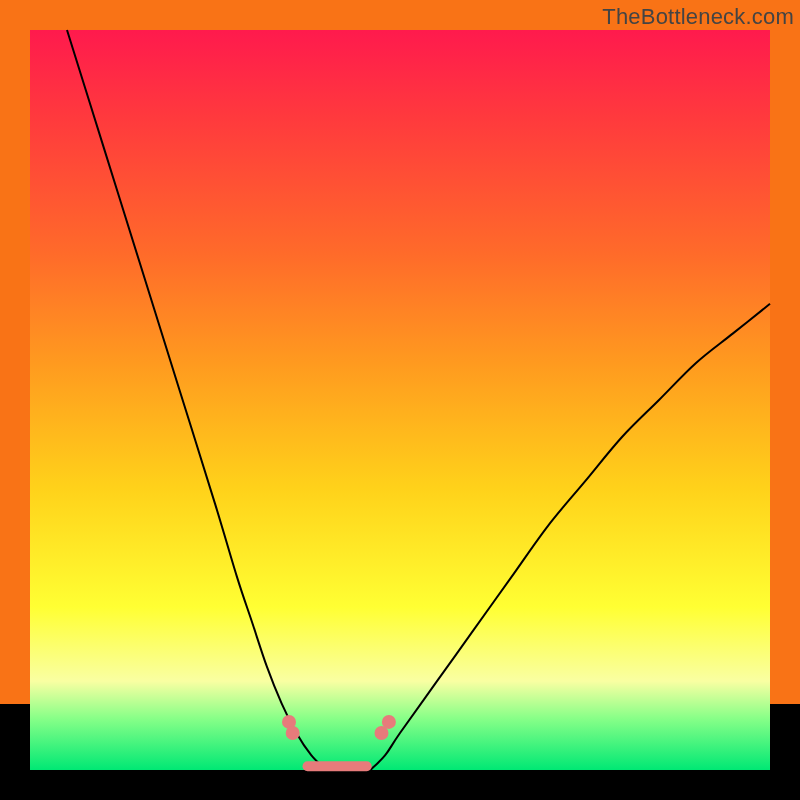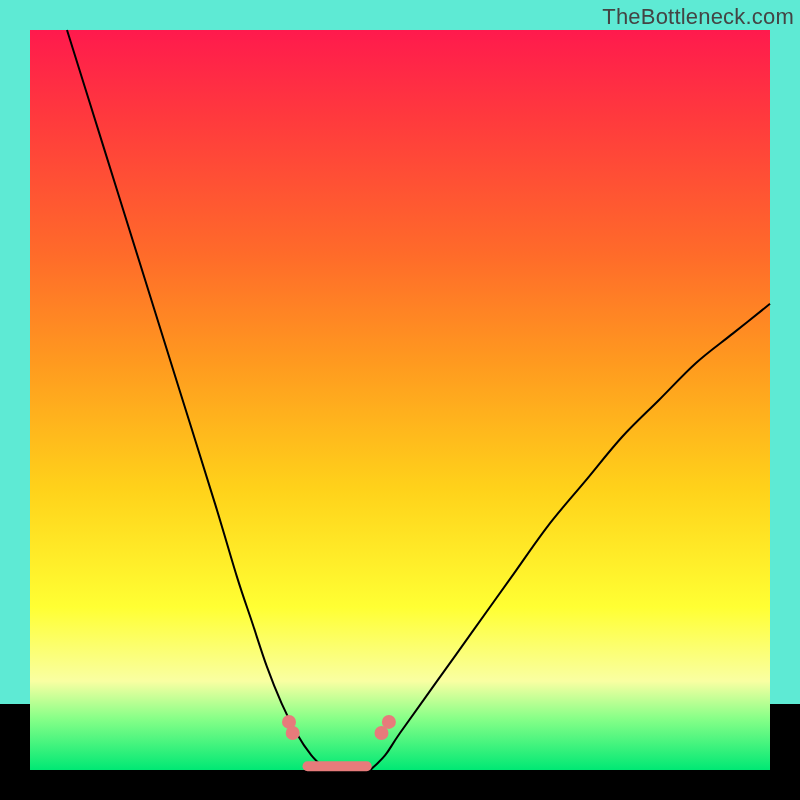--- a/index.html
+++ b/index.html
@@ -8,21 +8,21 @@
     width: 800px;
     height: 800px;
     overflow: hidden;
     background: #000;
     font-family: Arial, Helvetica, sans-serif;
   }
   .frame {
     position: absolute;
     left: 0; top: 0;
     width: 800px; height: 704px;
-    background: #5eead4;
+    background: #f97316;
   }
   .plot-area {
     position: absolute;
     left: 30px;
     top: 30px;
     width: 740px;
     height: 740px;
     
     background: linear-gradient(to bottom,
       #ff1a4d 0%,

